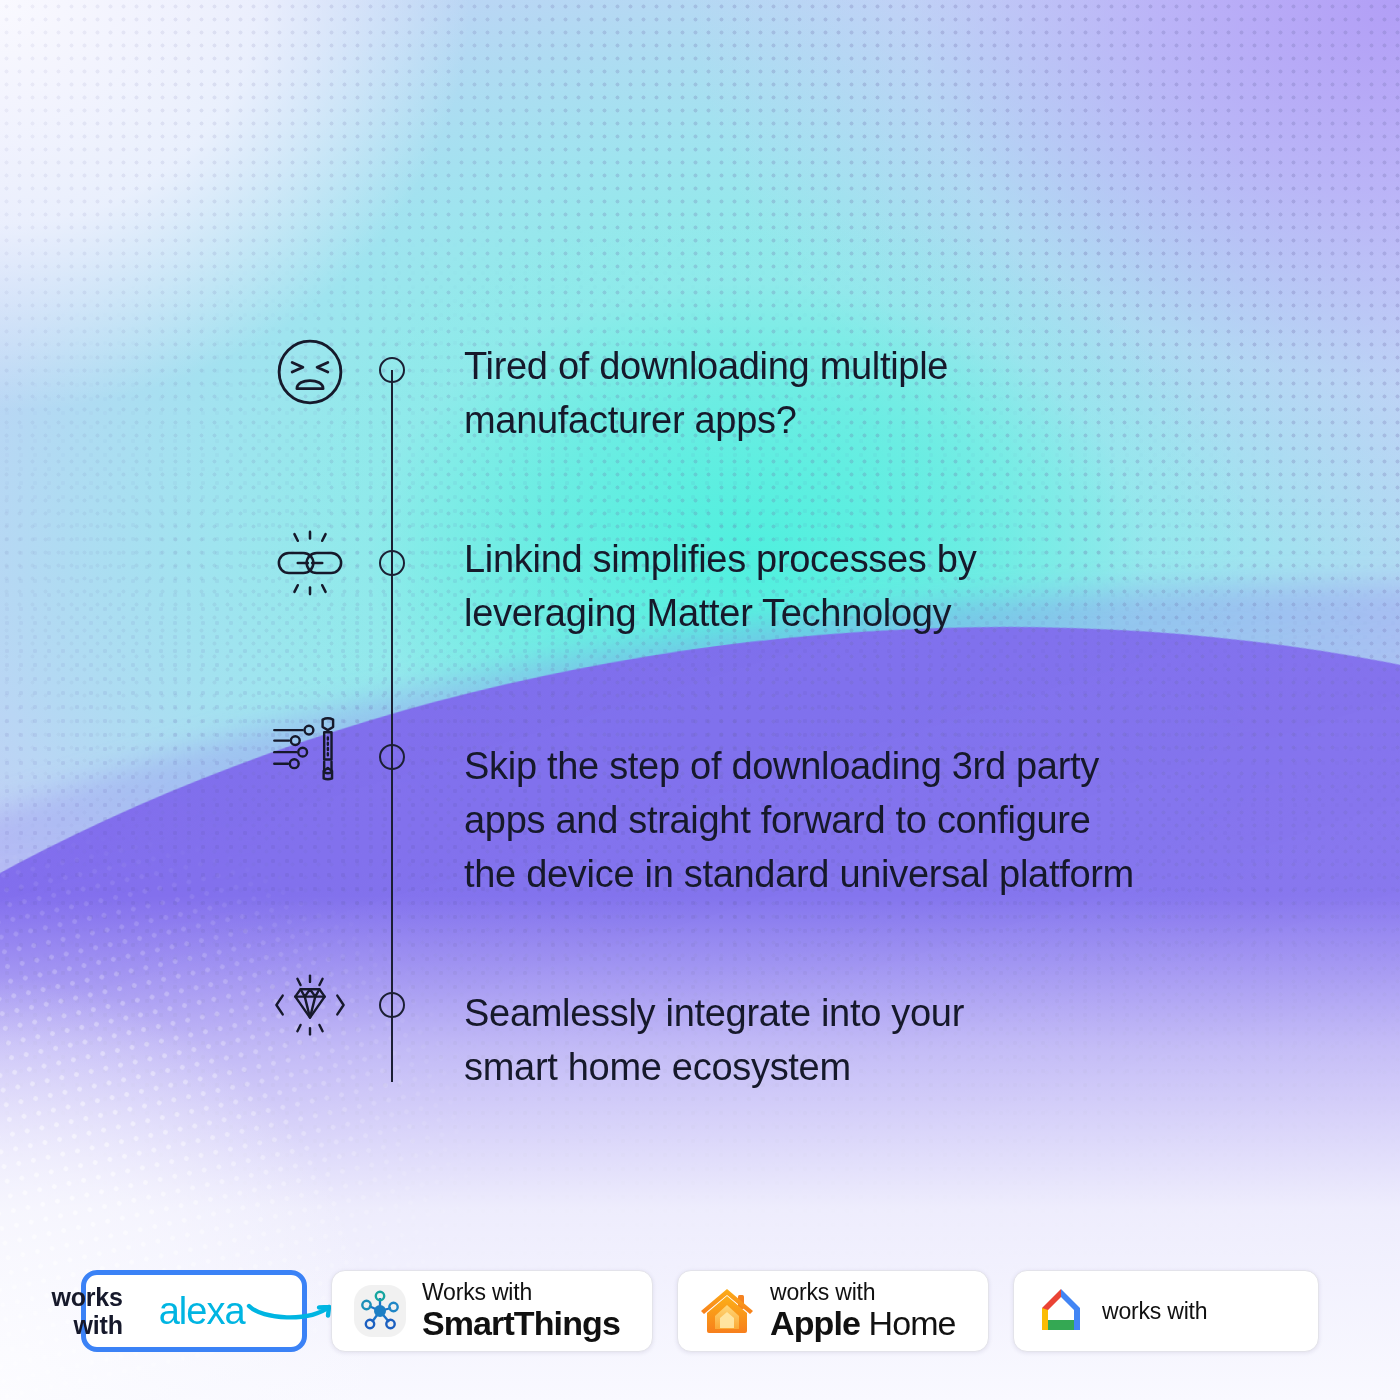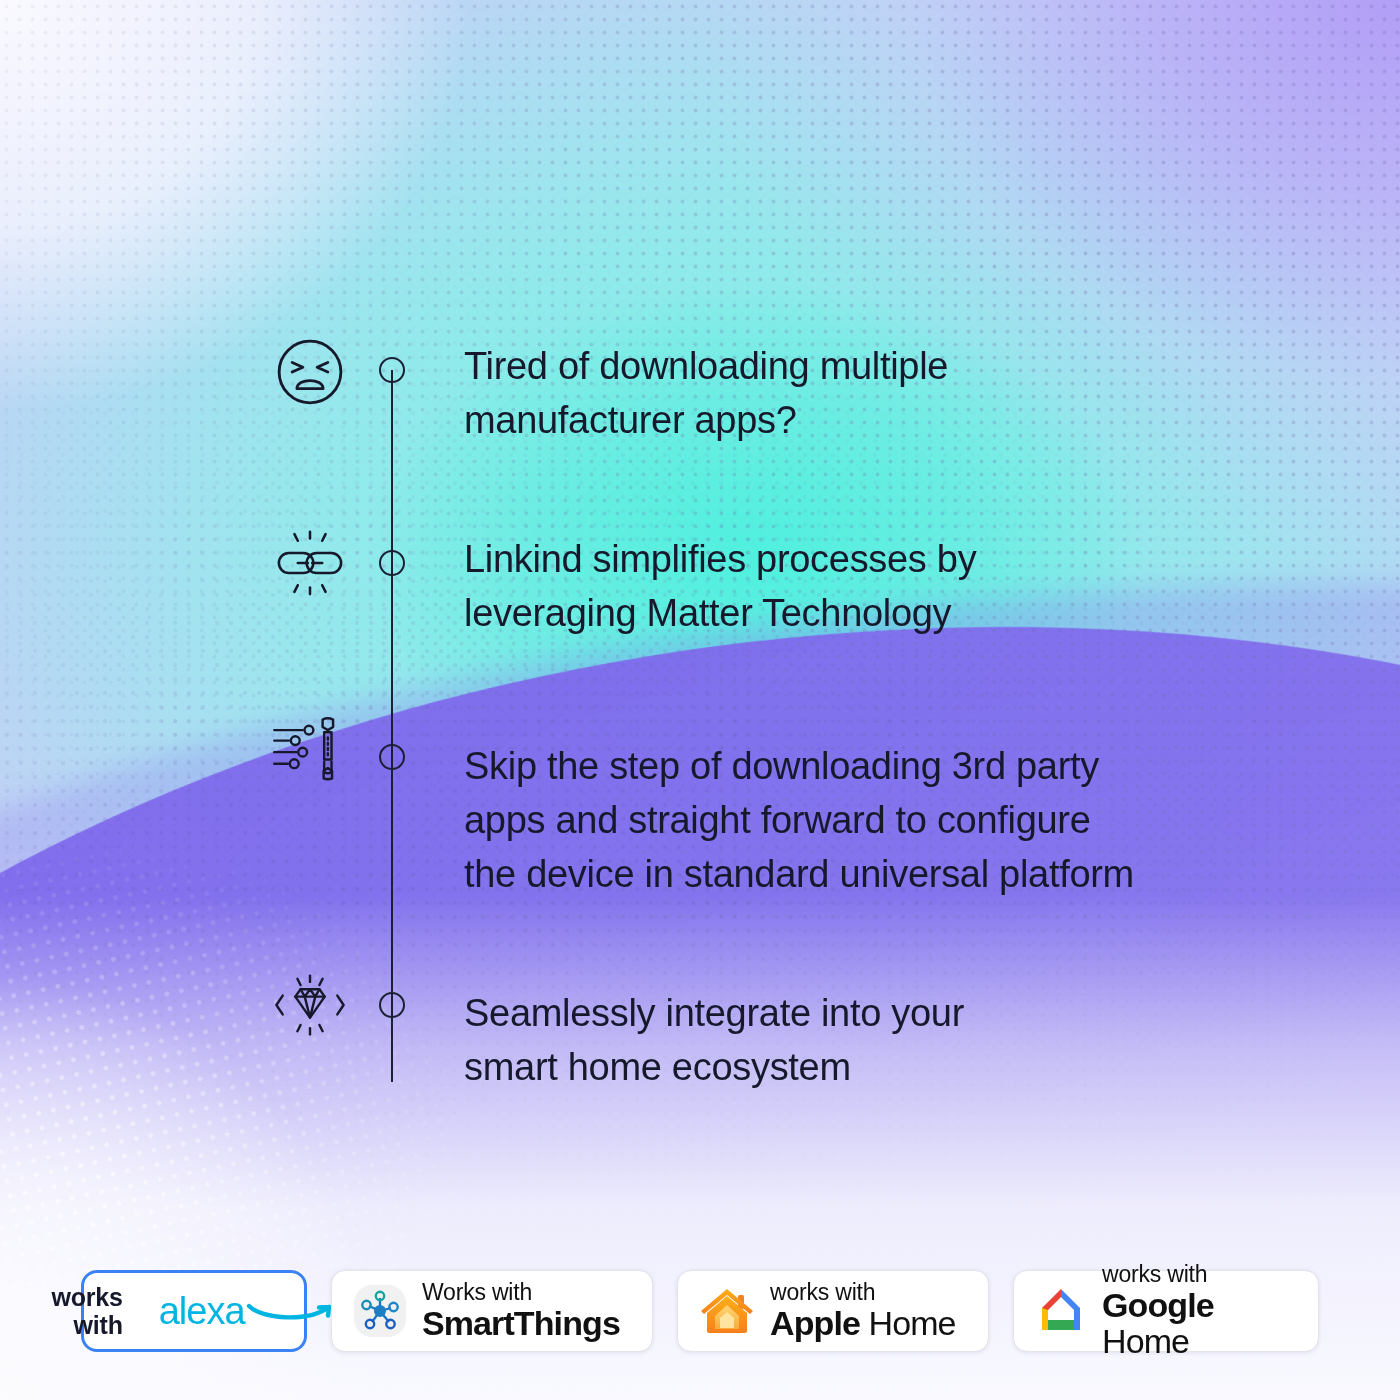--- a/index.html
+++ b/index.html
@@ -129,21 +129,21 @@
     position:absolute;left:0;bottom:48px;width:1400px;
     display:flex;justify-content:center;align-items:center;gap:24px;
   }
   .badge{
     background:#ffffff;border-radius:14px;
     display:flex;align-items:center;
     box-sizing:border-box;
     height:82px;
   }
   .badge-alexa{
-    border:3px solid #3b82f6;padding:0 22px;gap:18px;width:226px;
+    border:5px solid #3b82f6;padding:0 22px;gap:18px;width:226px;
     justify-content:center;border-radius:16px;
   }
   .badge-plain{
     border:1px solid #e3e3ea;
     box-shadow:0 1px 4px rgba(40,30,90,.10);
     padding:0 20px;gap:14px;
   }
   .badge-st{width:322px;}
   .badge-ah{width:312px;}
   .badge-gh{width:306px;}
@@ -342,19 +342,18 @@
         <svg width="54" height="54" viewBox="0 0 54 54">
           <path d="M27 5 L8 24 L8 34 L14 34 L14 26 L27 13 Z" fill="#ea4335"></path>
           <path d="M27 5 L46 24 L46 46 L40 46 L40 26 L27 13 Z" fill="#4285f4"></path>
           <path d="M8 24 L8 46 L14 46 L14 26 Z" fill="#fbbc04"></path>
           <path d="M14 36 L40 36 L40 46 L14 46 Z" fill="#34a853"></path>
           <path d="M14 36 L14 46 L8 46 L8 34 Z" fill="#fbbc04"></path>
         </svg>
       </div>
       <div class="two-line">
         <span class="tl-small">works with</span>
-        <span class="tl-big"><span>Google</span><span class="light"> Home</span></span>
       </div>
     </div>
 
   </div>
 
 </div>
 
 </body></html>

